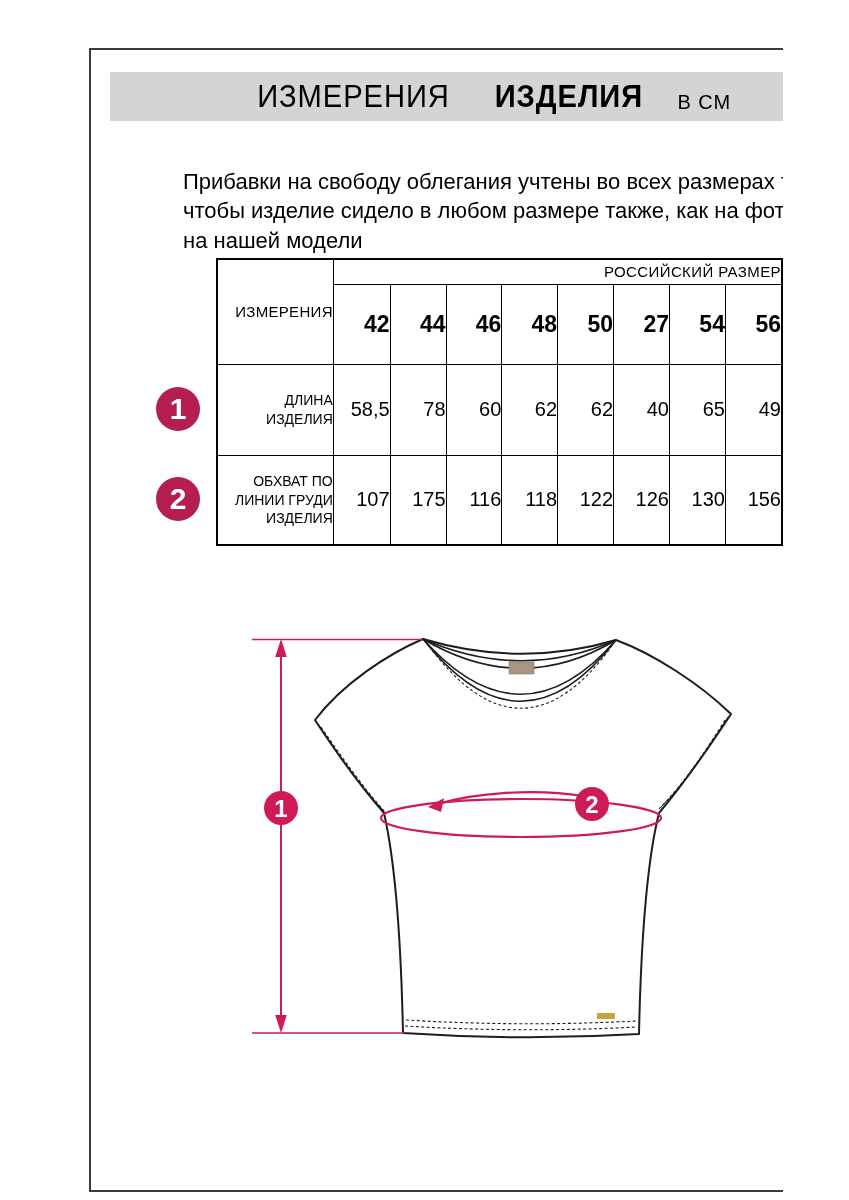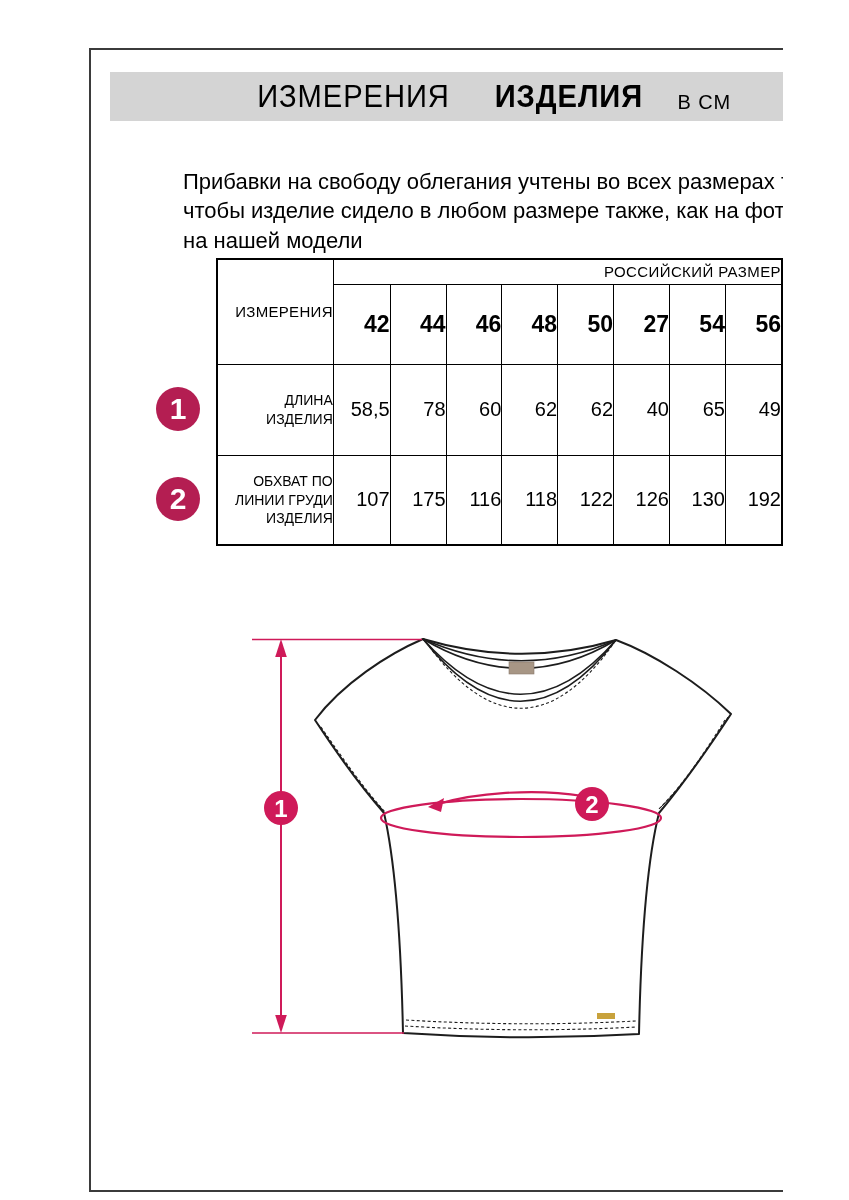--- a/index.html
+++ b/index.html
@@ -117,21 +117,21 @@
       </tr>
       <tr class="data-row-2">
         <td class="rowlabel">ОБХВАТ ПО ЛИНИИ ГРУДИ ИЗДЕЛИЯ</td>
         <td class="val">107</td>
         <td class="val">175</td>
         <td class="val">116</td>
         <td class="val">118</td>
         <td class="val">122</td>
         <td class="val">126</td>
         <td class="val">130</td>
-        <td class="val">192</td>
+        <td class="val">156</td>
       </tr>
     </tbody>
   </table>
 
   <div class="num-badge b1">1</div>
   <div class="num-badge b2">2</div>
 
   <svg class="diagram" width="660" height="480" viewBox="140 585 660 480" xmlns="http://www.w3.org/2000/svg">
 
     <path class="shirt" d="M 357,623

